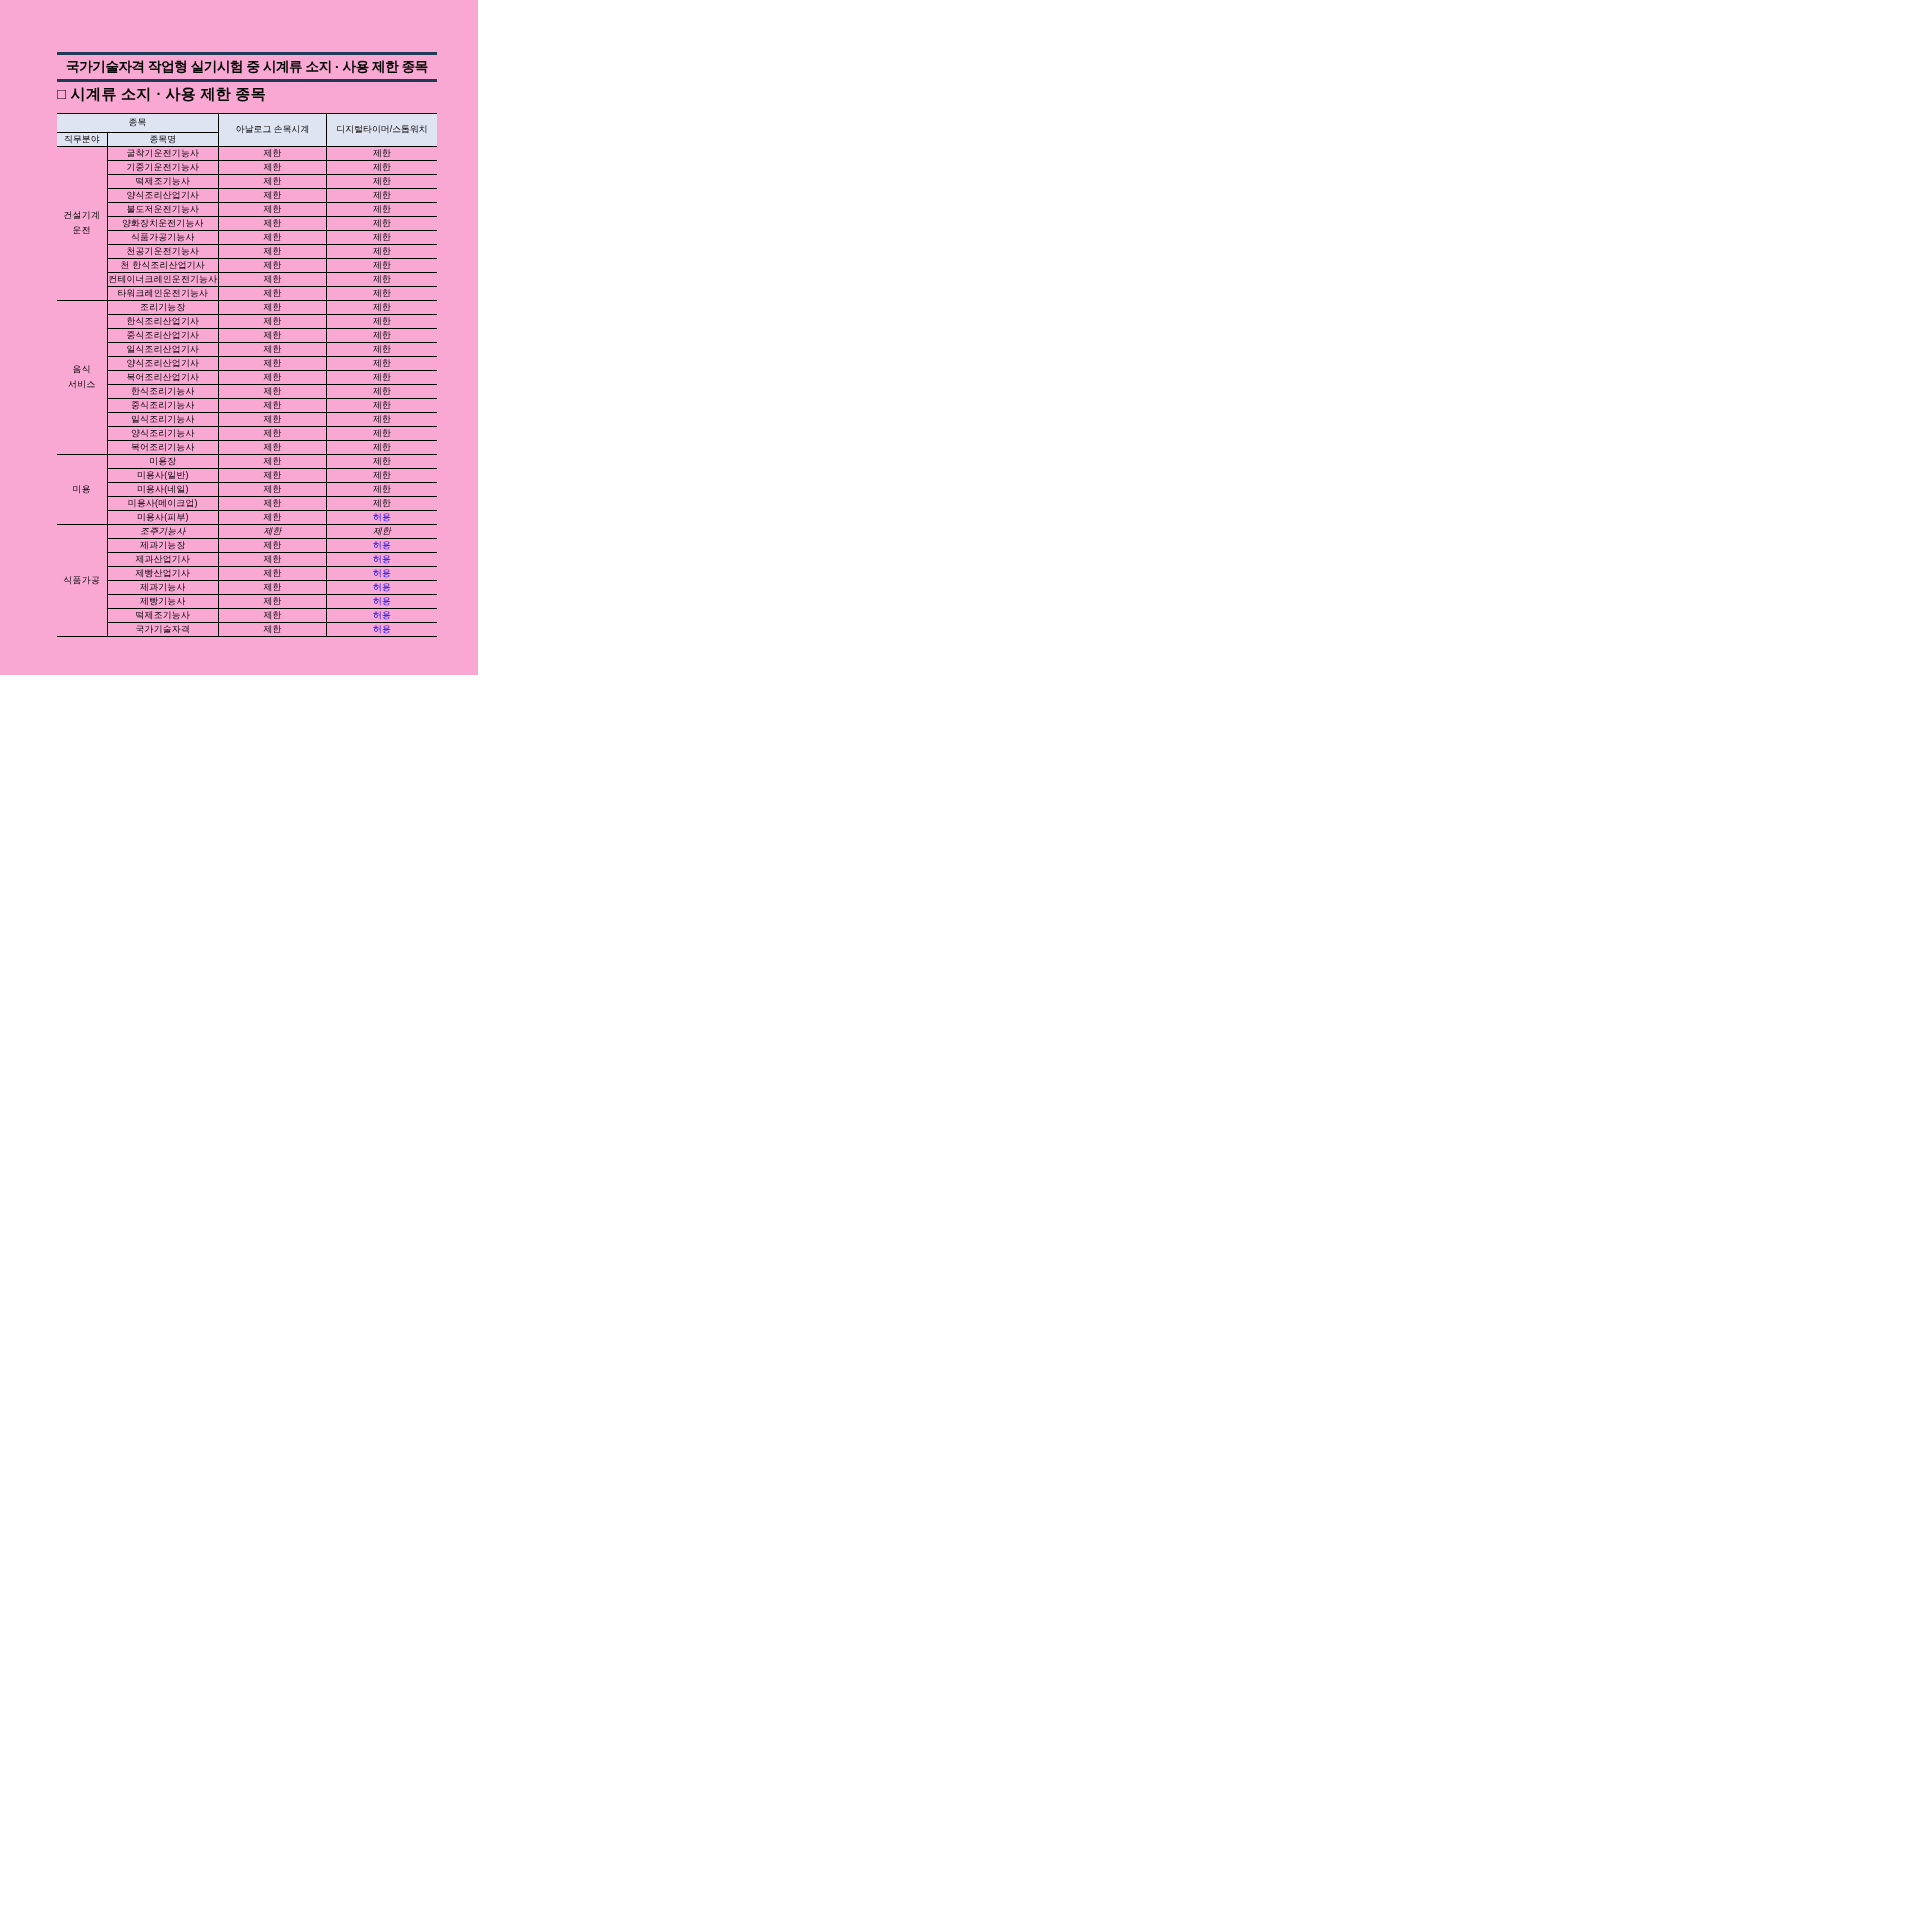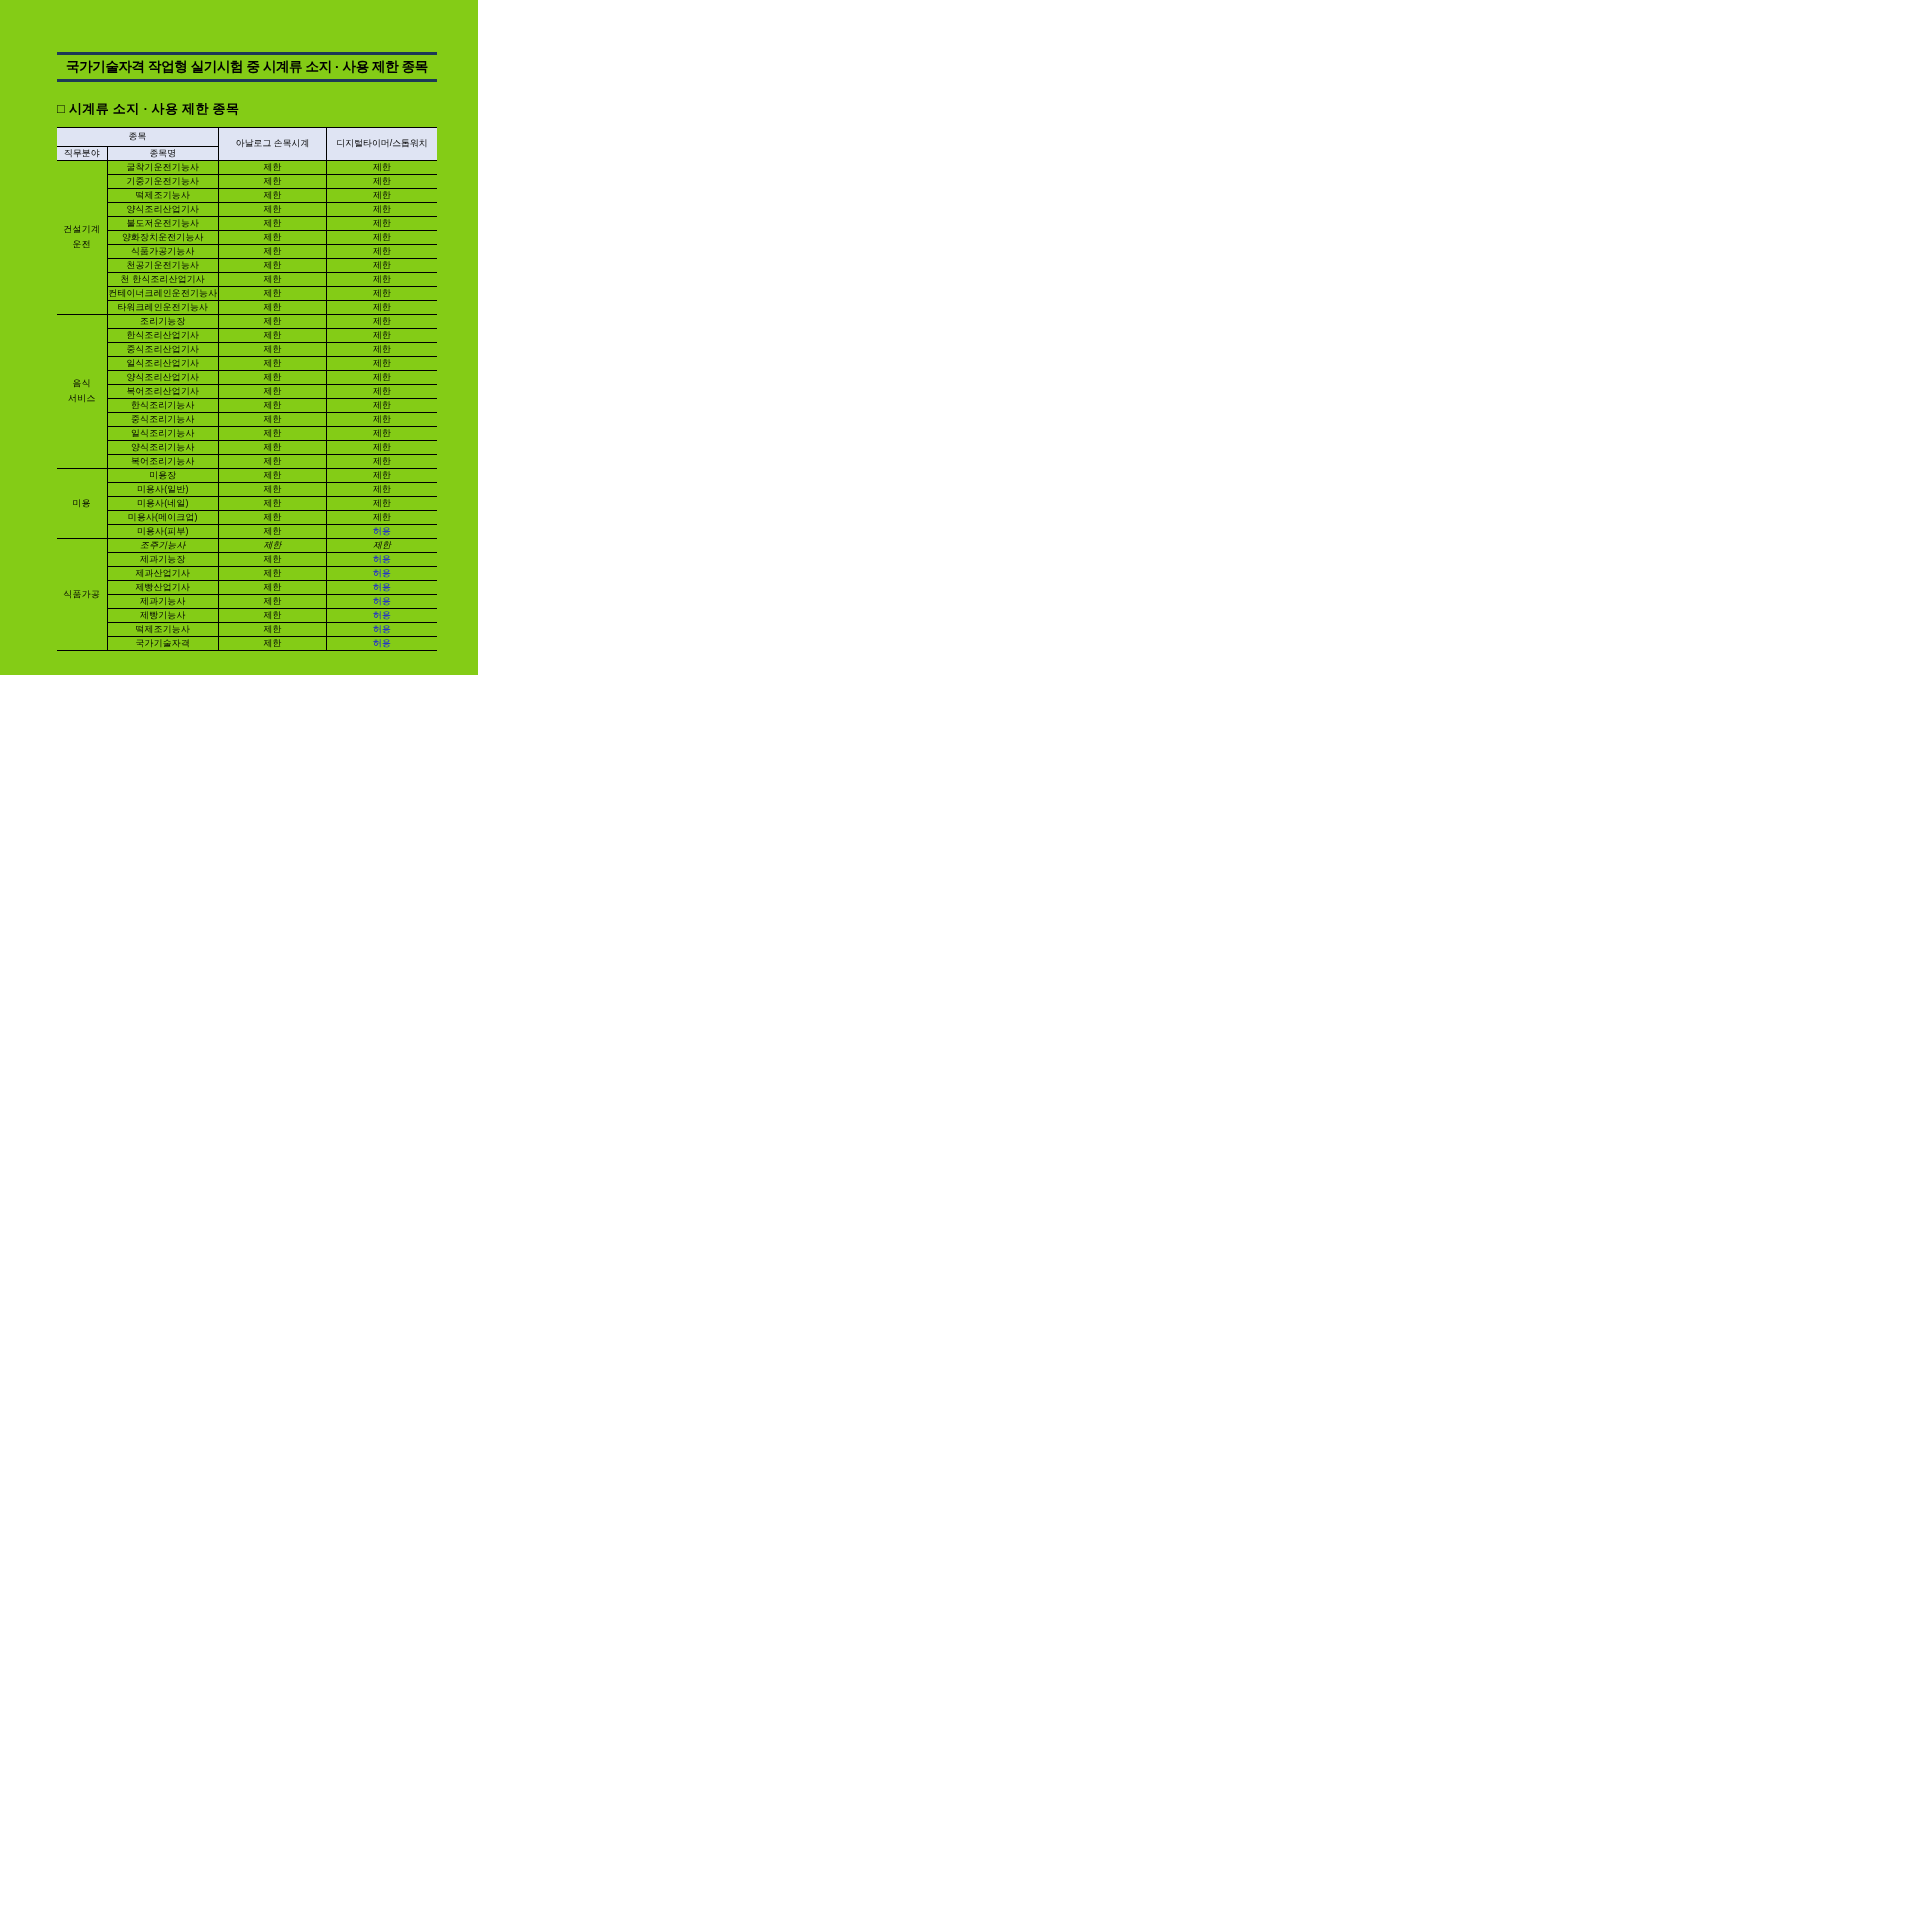--- a/index.html
+++ b/index.html
@@ -6,21 +6,21 @@
     --navy:#1d3a56;
     --hbg:#dfe4f3;
     --blue:#1010f0;
     --ink:#000000;
   }
   html,body{margin:0;padding:0;background:#ffffff;}
   .page{
     position:relative;
     width:478px;
     height:675px;
-    background:#84cc16;
+    background:#f9a8d4;
     font-family:"Liberation Sans","DejaVu Sans",sans-serif;
     color:var(--ink);
     overflow:hidden;
   }
   .content{
     position:absolute;
     left:57px;
     top:52px;
     width:380px;
   }
@@ -29,24 +29,24 @@
     border-bottom:3.9px solid var(--navy);
     padding:3.5px 0 5px 0;
     text-align:center;
     font-size:13.5px;
     font-weight:800;
     letter-spacing:-0.4px;
     line-height:1.15;
     white-space:nowrap;
   }
   .subtitle{
-    margin-top:18px;
+    margin-top:3px;
     font-family:"Liberation Serif","DejaVu Serif",serif;
     font-weight:700;
-    font-size:13px;
+    font-size:15px;
     letter-spacing:0.4px;
     white-space:nowrap;
   }
   table.tbl{
     margin-top:9px;
     width:100%;
     table-layout:fixed;
     border-collapse:collapse;
     border-top:1.2px solid var(--ink);
     border-bottom:1.5px solid var(--ink);

